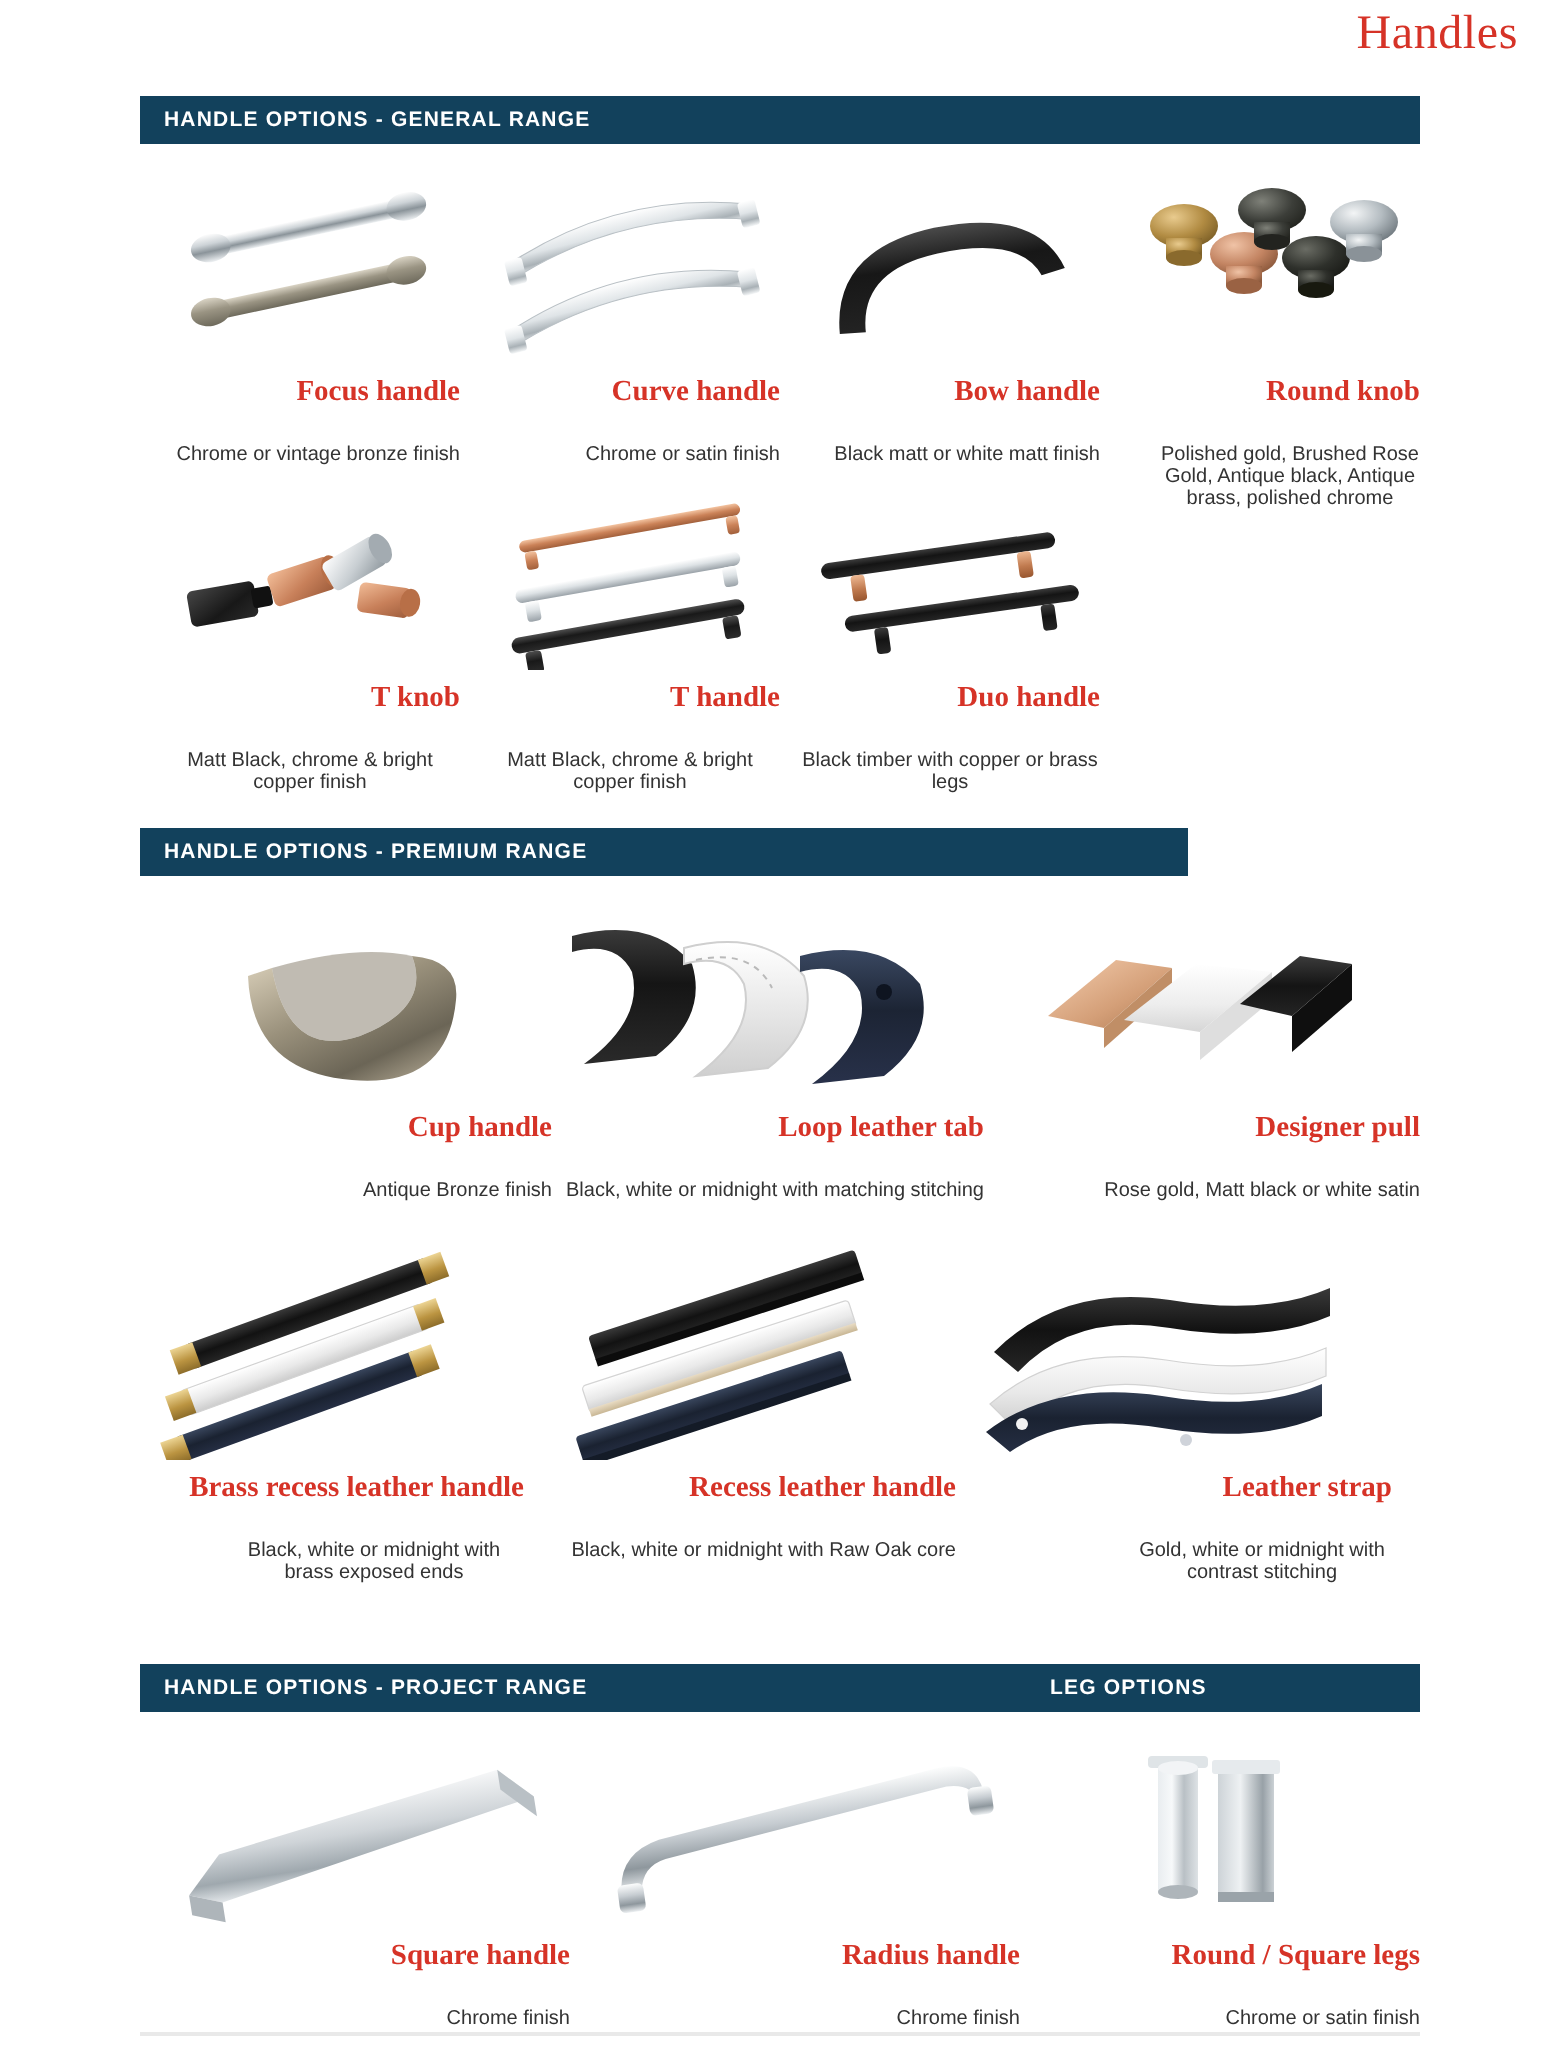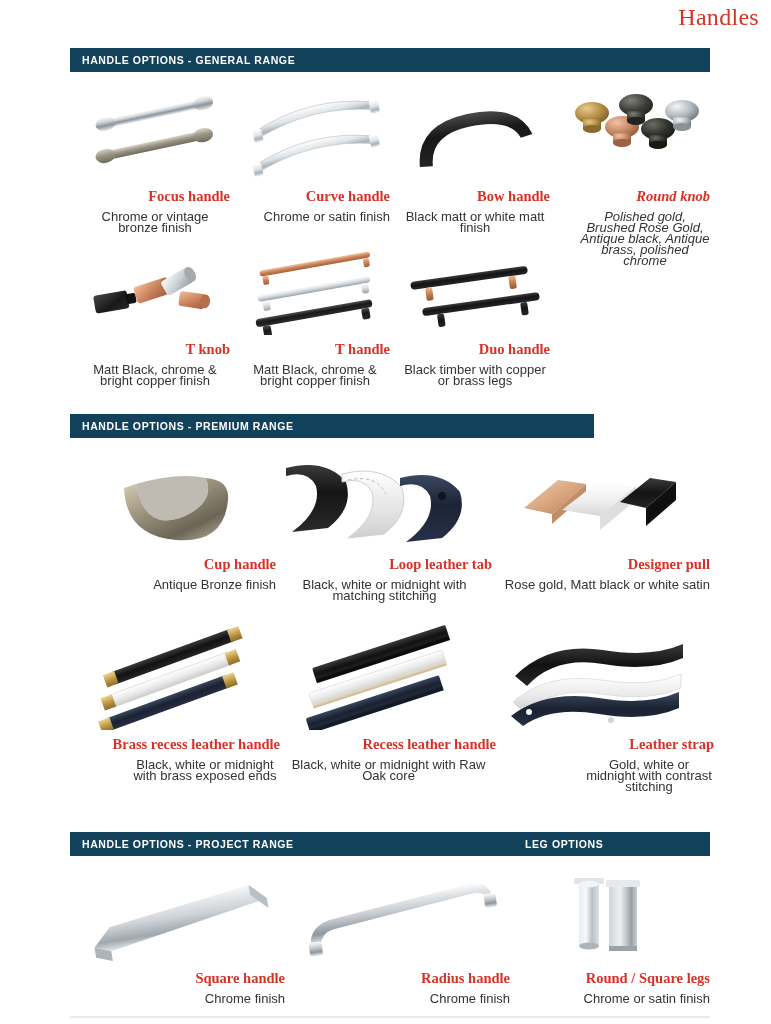--- a/index.html
+++ b/index.html
@@ -54,23 +54,23 @@
   .p-name {
     font-family: "Liberation Serif", serif;
     color: #d63327;
     font-size: 14.5px;
     font-weight: bold;
     line-height: 17px;
     margin-top: 6px;
   }
   .p-desc {
     color: #333;
-    font-size: 13px;
+    font-size: 10px;
     line-height: 11px;
-    margin-top: 6px;
+    margin-top: 17px;
     max-width: 150px;
   }
   .p-desc.wide { max-width: 215px; }
   .p-desc.narrow { max-width: 130px; }
   .bottom-rule{ position:absolute; left:70px; width:640px; height:2px; background:#e9e9e9;}
 </style>
 </head>
 <body>
 
 <div class="page">
@@ -152,21 +152,21 @@
           </defs>
           <g transform="rotate(-8 75 48)">
             <path d="M16 72 Q18 30 70 26 Q122 23 132 55 L120 57 Q112 36 70 39 Q30 42 29 73 Z" fill="url(#blk1)"></path>
           </g>
         </svg>
       </div>
       <div class="p-name">Bow handle</div>
       <div class="p-desc">Black matt or white matt finish</div>
     </div>
 
-    <div class="cell" style="width:160px;font-style:italic;">
+    <div class="cell" style="width:160px;">
       <div class="img-box" style="width:150px;height:98px;">
         <svg width="150" height="95" viewBox="0 0 150 95">
           <defs>
             <radialGradient id="gold1" cx="35%" cy="30%" r="75%">
               <stop offset="0%" stop-color="#e9cb8e"></stop>
                 <stop offset="60%" stop-color="#b18b42"></stop>
                 <stop offset="100%" stop-color="#7e6128"></stop>
             </radialGradient>
             <radialGradient id="rose1" cx="35%" cy="30%" r="75%">
               <stop offset="0%" stop-color="#f0c3a6"></stop>
@@ -449,21 +449,21 @@
             <path d="M0 30 L30 6 L56 10 L26 36 Z" fill="url(#mblk)"></path>
             <path d="M26 36 L56 10 L56 28 L26 54 Z" fill="#0f0f0f"></path>
           </g>
         </svg>
       </div>
       <div class="p-name">Designer pull</div>
       <div class="p-desc wide">Rose gold, Matt black or white satin</div>
     </div>
   </div>
 
-  <div class="row" style="top:620px; left:74px; width:640px;">
+  <div class="row" style="top:620px; left:56px; width:640px;">
 
     <div class="cell" style="width:206px;">
       <div class="img-box" style="width:200px;height:110px;">
         <svg width="190" height="108" viewBox="0 0 190 108">
           <defs>
             <linearGradient id="brs1" x1="0" y1="0" x2="0" y2="1">
               <stop offset="0%" stop-color="#ecd493"></stop>
                 <stop offset="55%" stop-color="#bb9441"></stop>
                 <stop offset="100%" stop-color="#8d6d2a"></stop>
             </linearGradient>

